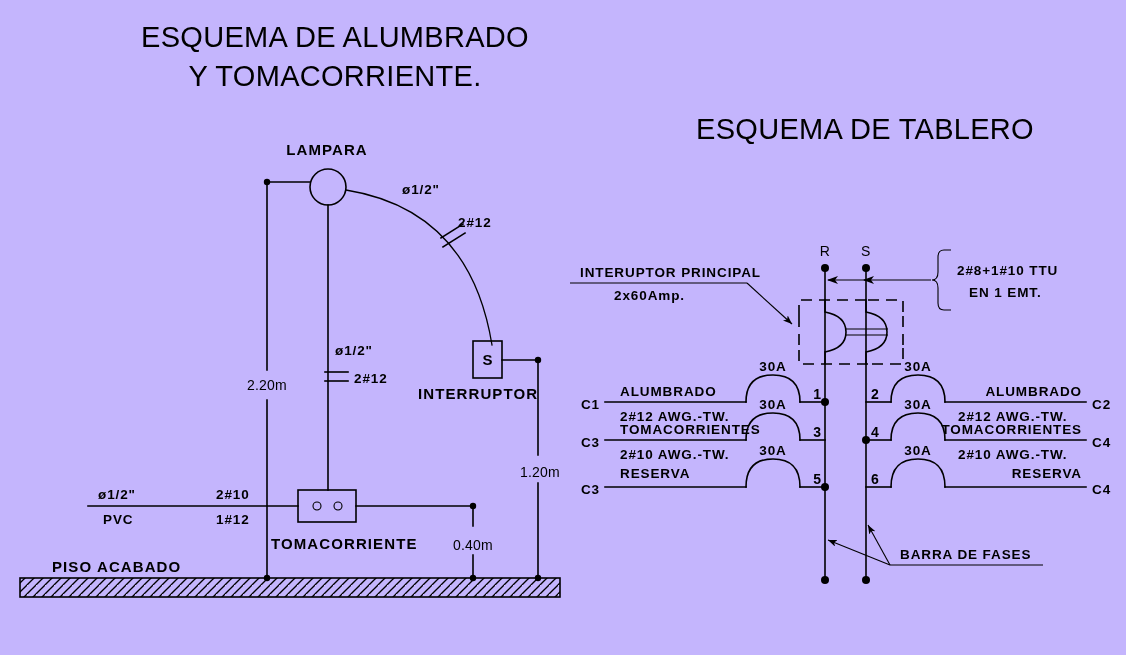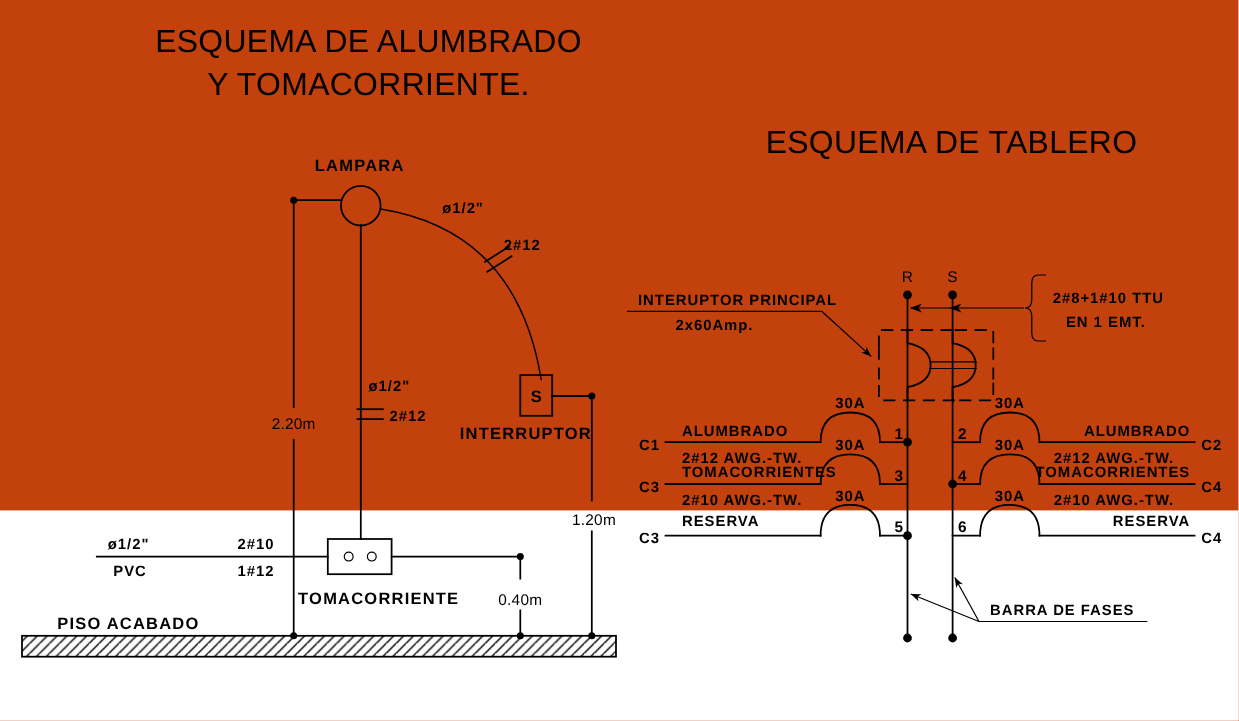--- a/index.html
+++ b/index.html
@@ -10,22 +10,22 @@
   }
   body {
     width: 1126px;
     height: 655px;
     overflow: hidden;
     font-family: "Liberation Sans", sans-serif;
   }
   #sheet {
     position: relative;
     width: 1126px;
-    height: 464px;
-    background: #c2410c;
+    height: 655px;
+    background: #c4b5fd;
   }
   svg.cad {
     position: absolute;
     top: 0;
     left: 0;
     width: 1126px;
     height: 655px;
   }
   
   .ln { stroke: #000000; stroke-width: 1.6; fill: none; stroke-linecap: square; }

